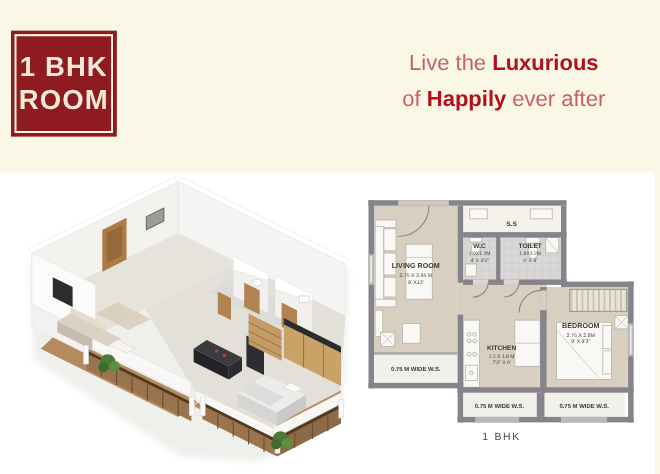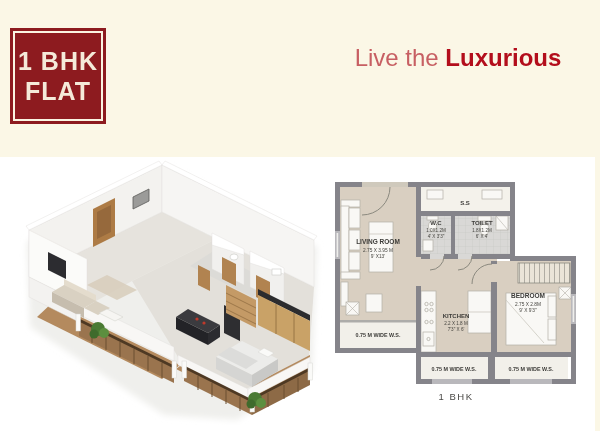--- a/index.html
+++ b/index.html
@@ -1,21 +1,21 @@
 <!DOCTYPE html>
 <html><head>
 <meta charset="utf-8">
 <style>
   html,body{margin:0;padding:0;}
   body{width:600px;height:431px;background:#fbf7e6;font-family:"Liberation Sans",sans-serif;position:relative;overflow:hidden;}
   .page{position:absolute;inset:0;margin-top:18px;}
   
   .badge{position:absolute;left:10px;top:10px;width:96px;height:96px;background:#8d1b1f;border:3px solid #8d1b1f;box-shadow:inset 0 0 0 2px #fbf4e2;display:flex;flex-direction:column;align-items:center;justify-content:center;box-sizing:border-box;}
   .badge span{color:#f5ead9;font-weight:700;font-size:25px;line-height:30px;letter-spacing:1px;}
-  .headline{position:absolute;left:322px;top:24px;width:272px;text-align:center;font-size:24px;line-height:32px;}
+  .headline{position:absolute;left:322px;top:24px;width:272px;text-align:center;font-size:20px;line-height:32px;}
   .hl-light{color:#c75f63;font-weight:400;}
   .hl-bold{color:#b30e1c;font-weight:700;}
   
   .panel{position:absolute;left:0;top:139px;width:595px;height:292px;background:#ffffff;}
   .iso{position:absolute;left:12px;top:139px;}
   .plan{position:absolute;left:332px;top:158px;}
   
   .w{fill:#85848a;}
   .f{fill:#f9f8f5;stroke:#b3b0a7;stroke-width:0.7;}
   .lbl{font-weight:700;fill:#3c3b38;font-family:"Liberation Sans",sans-serif;}
@@ -23,25 +23,26 @@
   .arc{fill:none;stroke:#8b897f;stroke-width:1;}
   text{user-select:none;}
 </style>
 </head>
 <body>
 
 <div class="page">
 
   <div class="badge">
     <span>1 BHK</span>
-    <span>FLAT</span>
+    <span>ROOM</span>
   </div>
 
   <div class="headline">
     <div><span class="hl-light">Live the </span><span class="hl-bold">Luxurious</span></div>
+    <div><span class="hl-light">of </span><span class="hl-bold">Happily</span><span class="hl-light"> ever after</span></div>
   </div>
 
   <div class="panel"></div>
 
   <svg class="iso" width="312" height="268" viewBox="0 0 312 268">
     <defs>
       <filter id="soft" x="-20%" y="-20%" width="140%" height="140%">
           <feGaussianBlur stdDeviation="3"></feGaussianBlur>
         </filter>
     </defs>

